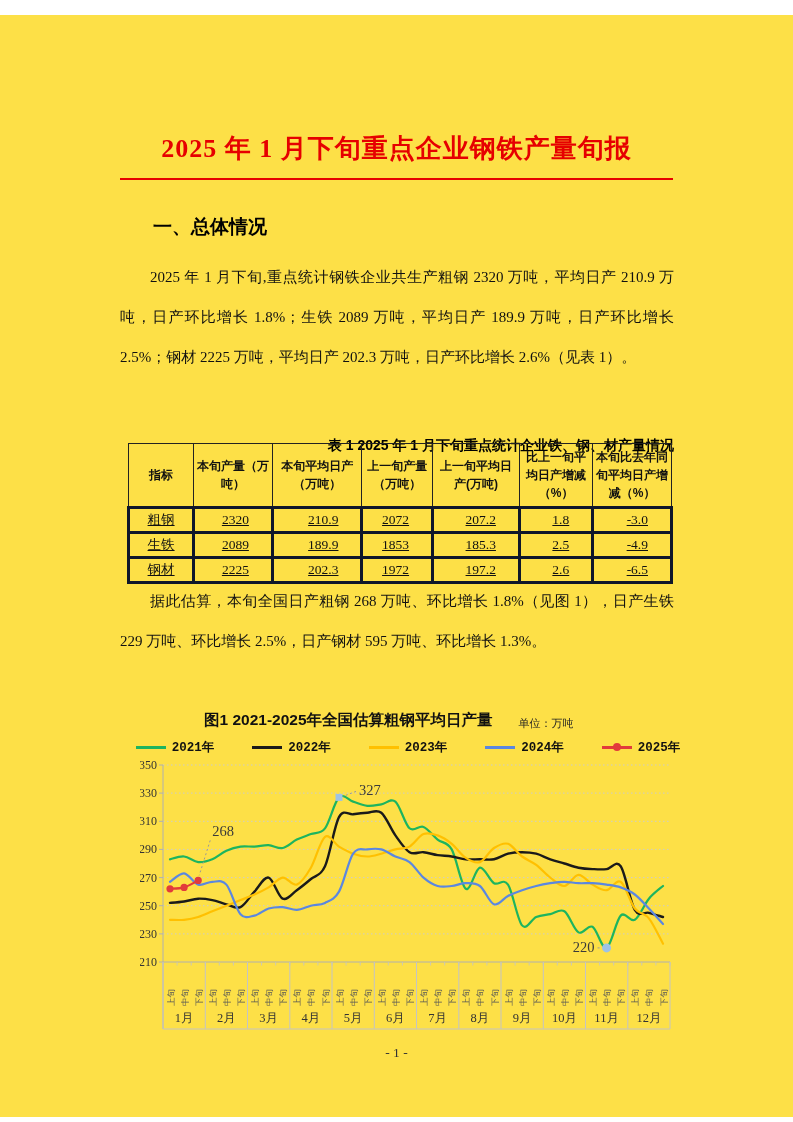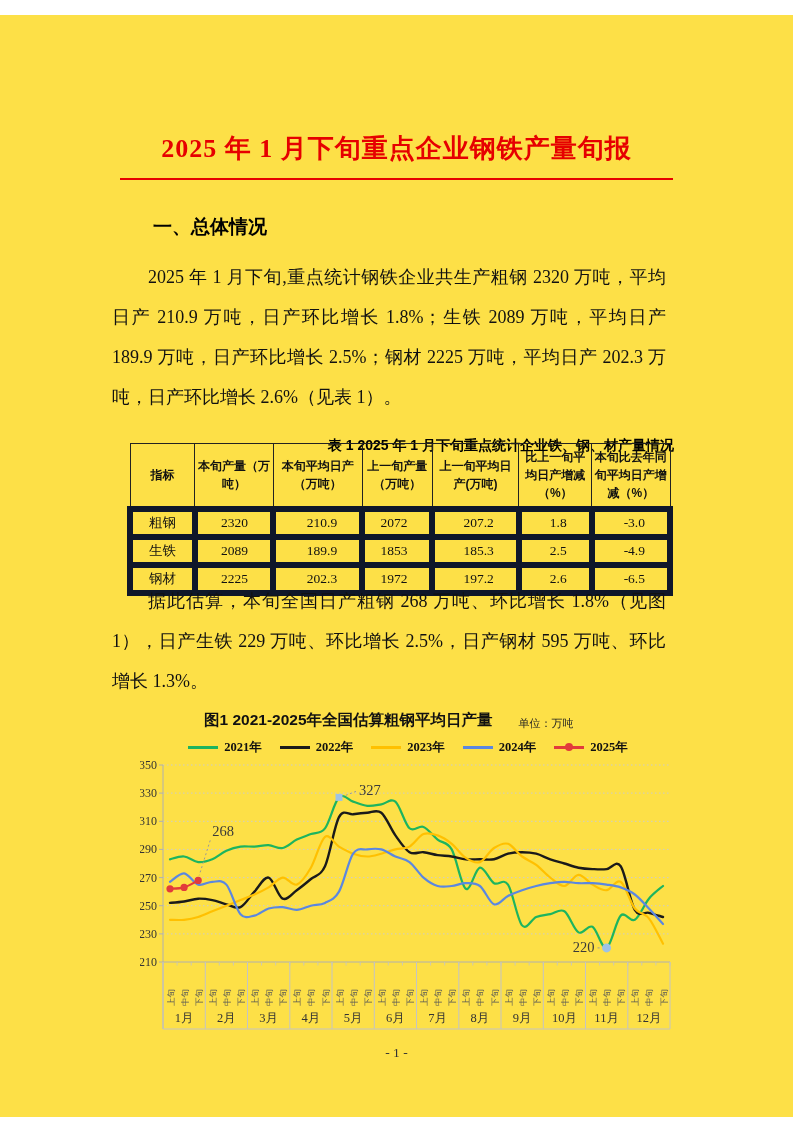--- a/index.html
+++ b/index.html
@@ -3,40 +3,40 @@
 <meta charset="utf-8">
 <style>
   html,body{margin:0;padding:0;background:#fff;}
   .page{position:relative;width:793px;height:1102px;background:#fde047;margin:15px auto;
         font-family:"Liberation Serif",serif;color:#111;overflow:hidden;}
   .doc-title{position:absolute;top:116px;left:0;right:0;text-align:center;
         font-size:26px;font-weight:bold;color:#e60000;letter-spacing:1px;}
   .title-rule{position:absolute;top:163px;left:120px;width:553px;height:2px;background:#e60000;}
   .section-heading{position:absolute;top:199px;left:153px;
         font-family:"Liberation Sans",sans-serif;font-size:19px;font-weight:bold;color:#000;}
-  .body-para{position:absolute;left:112px;width:554px;font-size:18px;line-height:40px;
+  .body-para{position:absolute;left:120px;width:554px;font-size:15px;line-height:40px;
         text-align:justify;text-indent:2em;color:#111;margin:0;}
   .para-1{top:242px;}
   .para-2{top:566px;}
   .tbl-caption{position:absolute;top:422px;left:120px;width:554px;text-align:right;
         font-family:"Liberation Sans",sans-serif;font-size:14px;font-weight:bold;color:#000;}
   table.prod{position:absolute;top:428px;left:127px;width:546px;border-collapse:collapse;
         border:1.5px solid #111;table-layout:fixed;}
   table.prod th{border:1px solid #222;font-family:"Liberation Sans",sans-serif;
         font-size:12px;font-weight:bold;line-height:1.5;padding:4px 2px;vertical-align:middle;}
-  table.prod td{border:6px solid #0f172a;font-size:13.5px;height:22px;
-        text-align:right;padding:0 22px 0 0;}
+  table.prod td{border:3px solid #0f172a;font-size:13.5px;height:22px;
+        text-align:right;padding:0 22px 0 0;text-decoration:underline;}
   table.prod td.cat{text-align:center;padding:0;}
   .chart-block{position:absolute;top:694px;left:118px;width:580px;}
   .chart-head{display:flex;align-items:flex-end;padding-left:86px;height:22px;
         font-family:"Liberation Sans",sans-serif;}
   .chart-title{font-size:15.5px;font-weight:bold;color:#111;}
   .chart-unit{font-size:11px;margin-left:26px;color:#222;font-family:Liberation Sans, sans-serif;}
-  .legend{display:flex;justify-content:center;align-items:center;gap:18px;margin-top:8px;height:16px;
-        font-family:Liberation Serif, serif;font-size:12.5px;font-weight:600;color:#111;}
+  .legend{display:flex;justify-content:center;align-items:center;gap:38px;margin-top:8px;height:16px;
+        font-family:Liberation Mono, monospace;font-size:12.5px;font-weight:600;color:#111;}
   .legend-item{display:flex;align-items:center;}
   .legend-item .sw{width:30px;height:3px;margin-right:6px;position:relative;display:inline-block;}
   .legend-item .sw .dot{position:absolute;left:11px;top:-2.5px;width:8px;height:8px;border-radius:50%;}
   svg.chart{display:block;margin:2px 0 0 22px;}
   .footer{position:absolute;top:1030px;left:0;right:0;text-align:center;
         font-size:13.5px;color:#333;}
 </style>
 </head>
 <body>
 

